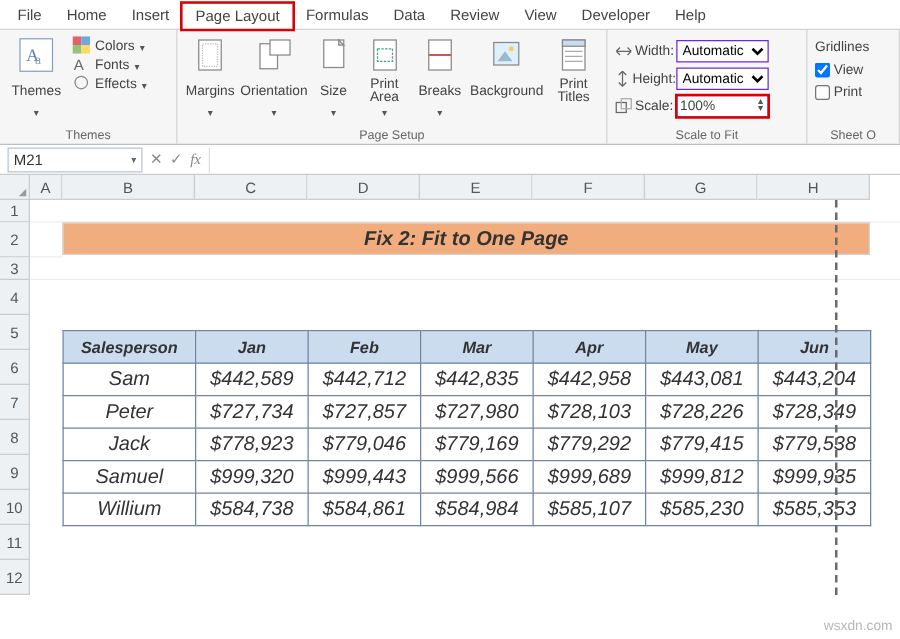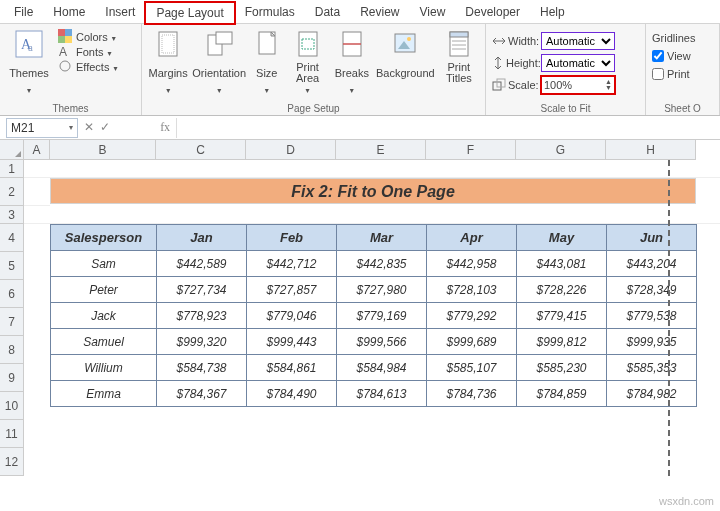--- a/index.html
+++ b/index.html
@@ -28,41 +28,41 @@
 .scale-row .lab { width:46px; display:flex; align-items:center; gap:2px;}
 .scale-row select, .scale-row .spinner { font-size: 11px; border:1px solid #6d28d9; background:#fff; height:18px; width:74px; }
 .spinner { display:flex; align-items:center; justify-content:space-between; padding:0 2px; outline:2px solid #d00; outline-offset:-1px; }
 .spinner .spin { display:flex; flex-direction:column; font-size:7px; line-height:6px; color:#555;}
 .sheetopt { font-size:11px; color:#444; }
 .sheetopt .row { display:flex; align-items:center; gap:3px; height:18px; }
 .sheetopt input[type=checkbox]{ width:12px; height:12px;}
 
 
 .formula-bar { display:flex; align-items:center; height:24px; border-bottom:1px solid #ccc; background:#fff; }
-.name-box { width:72px; border:1px solid #b7c5d6; height:20px; margin:2px 6px 2px 6px; display:flex; align-items:center; padding:0 4px; font-size:12px; justify-content:space-between;text-align:center;}
+.name-box { width:108px; border:1px solid #b7c5d6; height:20px; margin:2px 6px 2px 6px; display:flex; align-items:center; padding:0 4px; font-size:12px; justify-content:space-between;text-align:center;}
 .name-box .dd { font-size:8px; color:#666; }
 .fx-area { display:flex; align-items:center; gap:6px; flex:1; }
 .fx-area .btns { display:flex; gap:6px; color:#888; font-size:12px; }
-.fx-area .fx { font-family:"Times New Roman",serif;margin-left:44px; }
+.fx-area .fx { font-style:italic; font-family:"Times New Roman",serif; }
 .fx-input { flex:1; border-left:1px solid #ddd; height:20px; padding:0 4px; }
 .corner { width:24px; height:20px; background:#eef1f4; border-right:1px solid #ccc; border-bottom:1px solid #ccc; position:relative;}
 .corner::after { content:""; position:absolute; right:2px; bottom:2px; width:0;height:0; border-left:6px solid transparent; border-bottom:6px solid #9a9a9a; }
 .col-headers { display:flex; }
 .col-h { height:20px; background:#eef1f4; border-right:1px solid #ccc; border-bottom:1px solid #ccc; display:flex; align-items:center; justify-content:center; font-size:12px; color:#555; }
 .row-headers { display:flex; flex-direction:column; }
 .row-h { width:24px; background:#eef1f4; border-right:1px solid #ccc; border-bottom:1px solid #ccc; display:flex; align-items:center; justify-content:center; font-size:12px; color:#555; }
 .cells { position:relative;font-style:italic; }
 .page-break { position:absolute; top:0; bottom:0; right: 50px; border-right: 2px dashed #6a6a6a; pointer-events:none;}
 .colA { width:26px; }
 
 
 .title-banner { background:#f2ad7e; font-weight:bold; font-size:16px; text-align:center; height:26px; border:1px solid #d4d4d4;}
-.data-table { border-collapse: collapse; }
+.data-table { border-collapse: collapse; margin-top: 40px; }
 .data-table th { background:#cbdcef; border:1px solid #6f84a1; font-weight:bold; font-size:13px; height:26px; }
-.data-table td { border:1px solid #6f84a1; text-align:center; font-size:12px; height:26px; }
+.data-table td { border:1px solid #6f84a1; text-align:center; font-size:16px; height:26px; }
 .data-table td.first { text-align:center; }
 
 
 .wm { position:absolute; right:6px; bottom:4px; font-size:11px; color:#b7b7b7; pointer-events:none;}
 
 
 svg { display:block; }
 </style>
 </head>
 <body>
@@ -391,28 +391,19 @@
             </tr>
             <tr>
               <td class="first">Willium</td>
               <td>$584,738</td>
               <td>$584,861</td>
               <td>$584,984</td>
               <td>$585,107</td>
               <td>$585,230</td>
               <td>$585,353</td>
             </tr>
-            <tr>
-              <td class="first">Emma</td>
-              <td>$784,367</td>
-              <td>$784,490</td>
-              <td>$784,613</td>
-              <td>$784,736</td>
-              <td>$784,859</td>
-              <td>$784,982</td>
-            </tr>
           </tbody>
       </table>
     </div>
   </div>
 </div>
 
 <div class="wm">wsxdn.com</div>
 
 </body></html>

